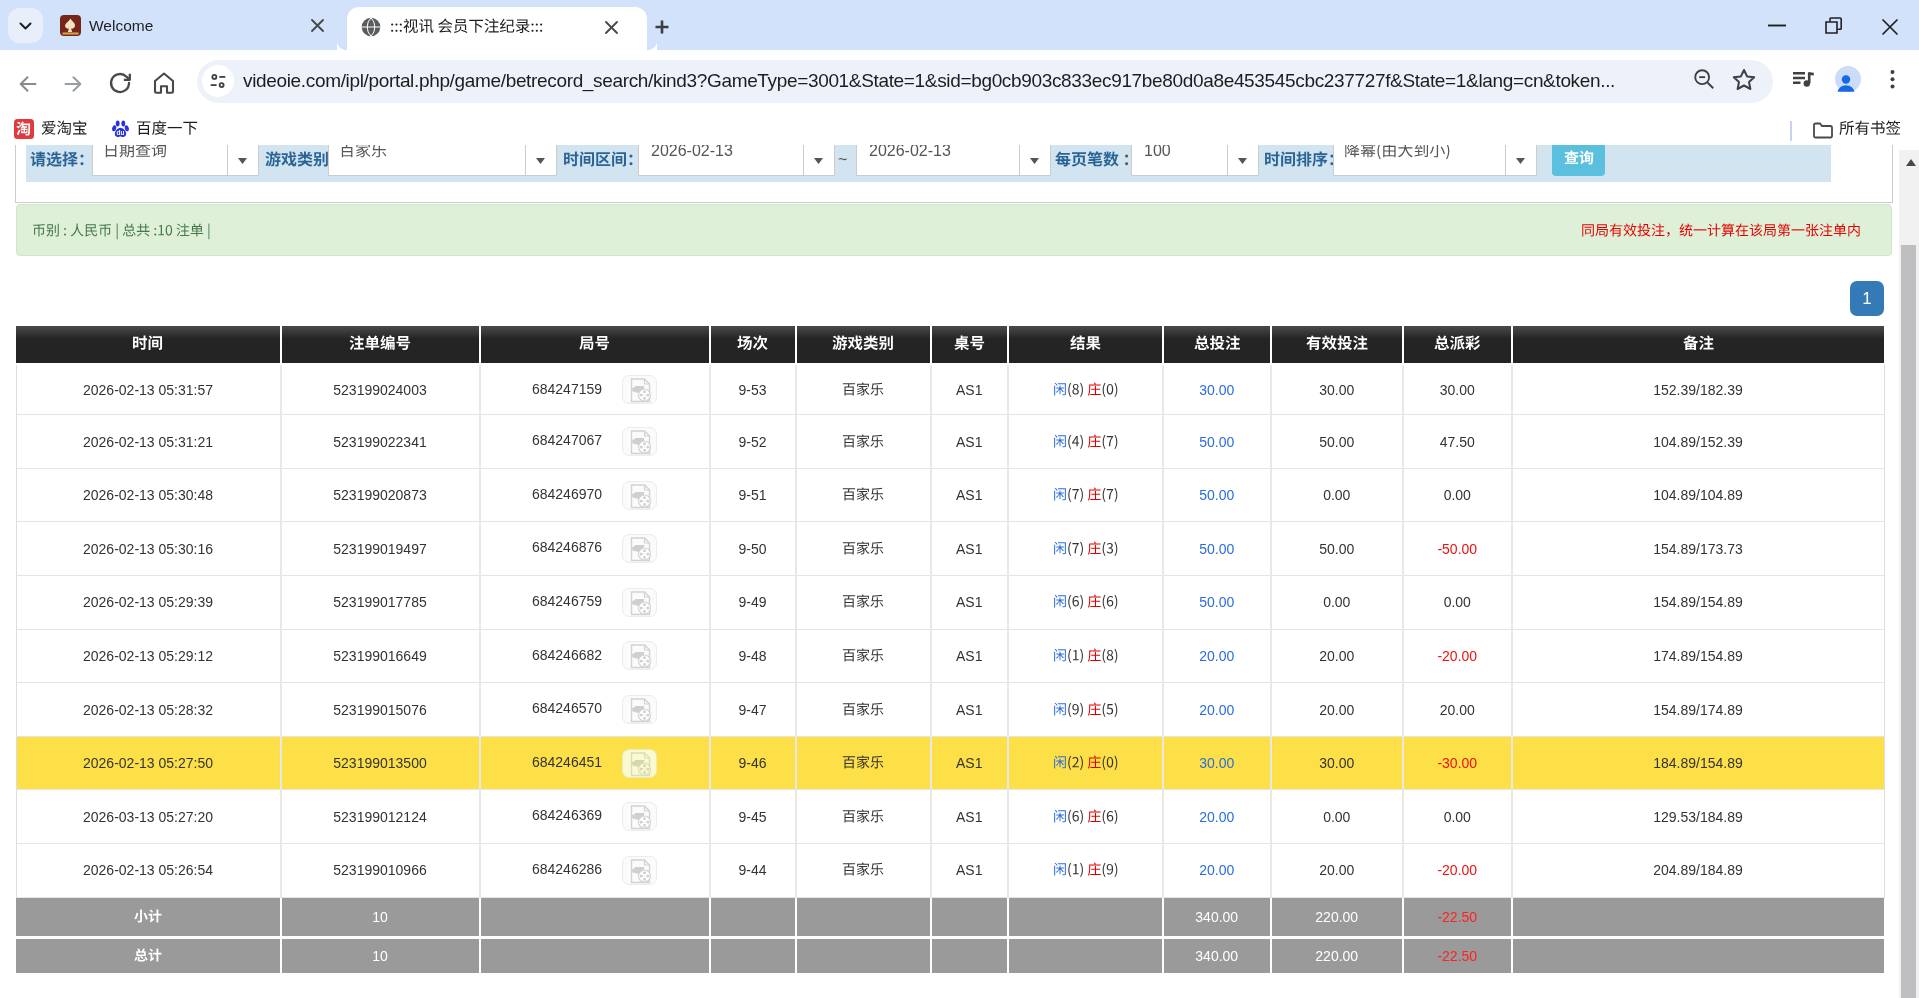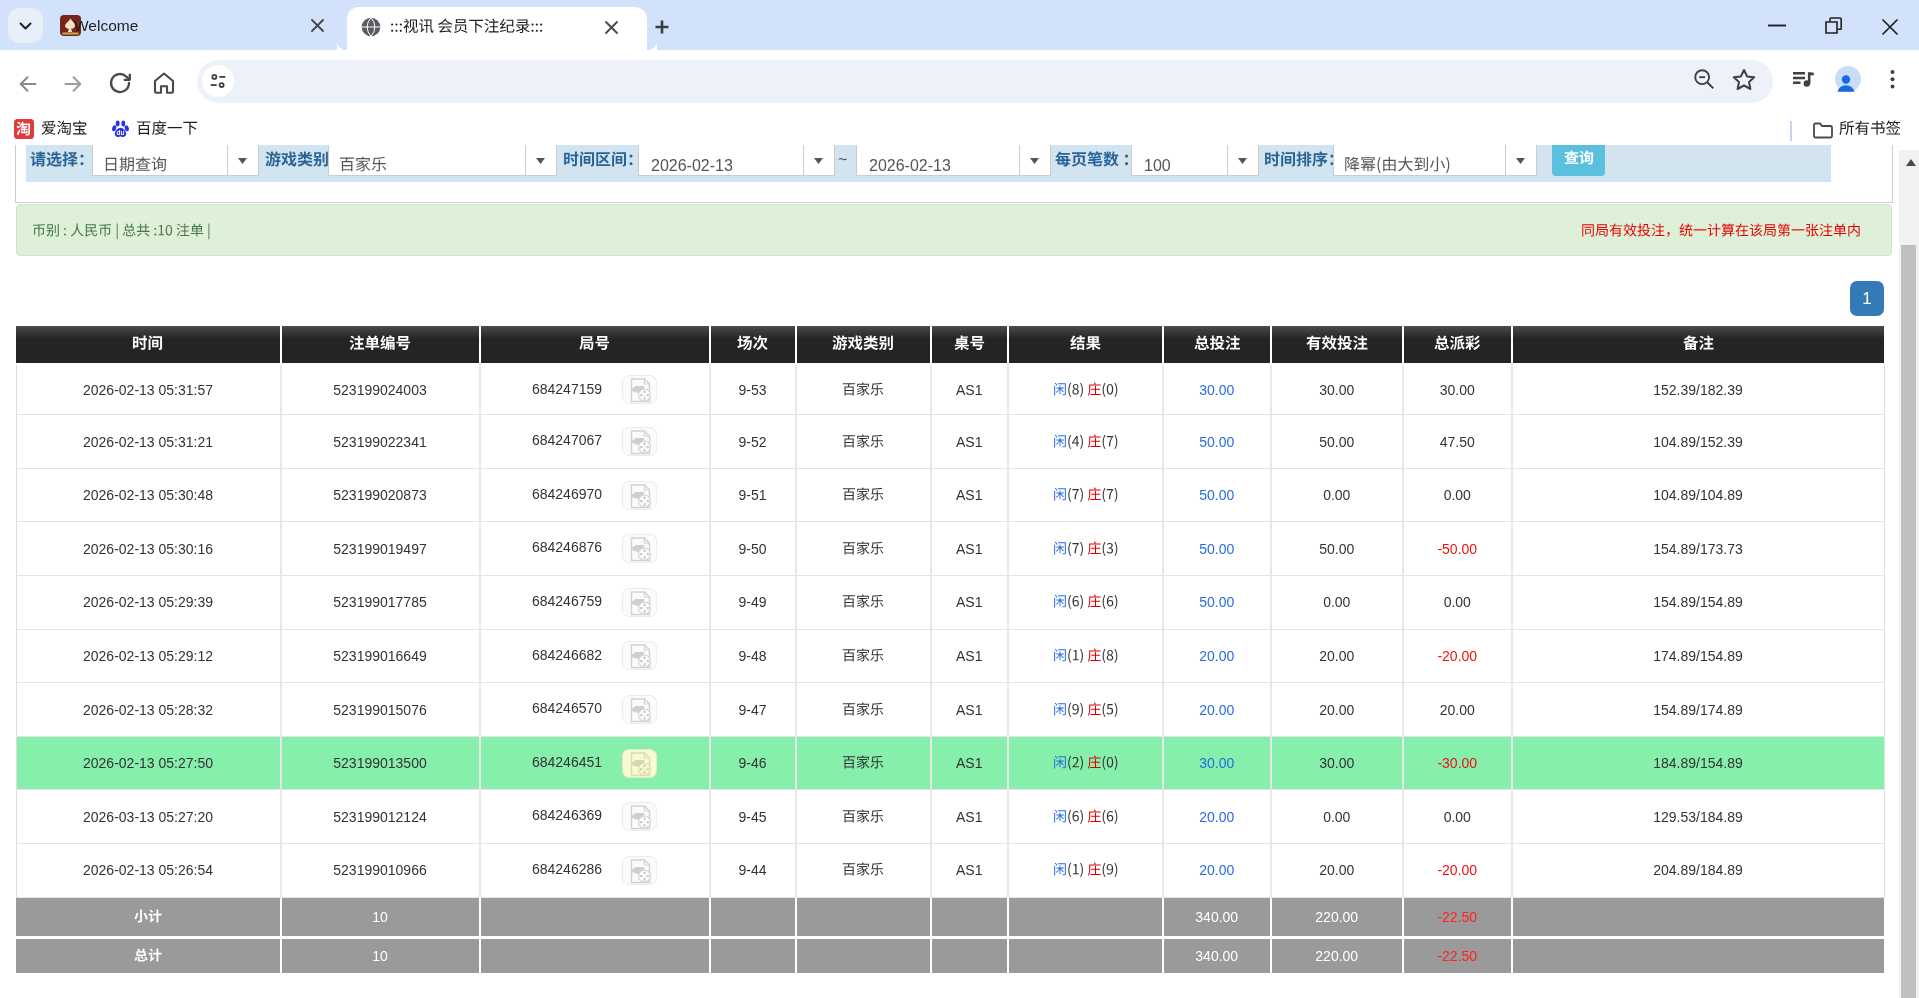--- a/index.html
+++ b/index.html
@@ -10,33 +10,33 @@
 #activetab:before,#activetab:after{content:"";position:absolute;bottom:0;width:10px;height:10px;background:radial-gradient(circle at 0 0, transparent 10px, #fff 10.5px)}
 #activetab:before{left:-10px;transform:scaleX(-1)}
 #activetab:after{right:-10px}
 #toolbar{position:absolute;left:0;top:50px;width:1919px;height:67px;background:#fff;border-radius:16px 16px 0 0}
 #omnibox{position:absolute;left:197px;top:9.5px;width:1576px;height:43px;border-radius:21.5px;background:#edf1f9}
 #siteinfo{position:absolute;left:201.5px;top:15px;width:32px;height:32px;border-radius:50%;background:#fff}
 #bookmarks{position:absolute;left:0;top:117px;width:1919px;height:28px;background:#fff}
 #page{position:absolute;left:0;top:145px;width:1919px;height:853px;background:#fff;overflow:hidden}
 #filterpanel{position:absolute;left:15px;top:-10px;width:1878px;height:68px;border:1px solid #ccc;background:#fff}
 #filterbar{position:absolute;left:26px;top:-12px;width:1805px;height:49px;background:#d2e4f0}
-.inp{position:absolute;top:-4px;height:35px;background:#fff;border:1px solid #ccc;display:flex;align-items:flex-end;font-size:16px;color:#555}
+.inp{position:absolute;top:-4px;height:35px;background:#fff;border:1px solid #ccc;display:flex;align-items:flex-start;font-size:16px;color:#555}
 .inp .lat{margin-left:12px}
 .inp.arr{border-left:1px solid #ccc}
 #querybtn{position:absolute;left:1552px;top:-4px;width:53px;height:35px;background:#5bc0de;border-radius:4px;display:flex;align-items:center;justify-content:center}
 #greenbar{position:absolute;left:16px;top:58.5px;width:1876px;height:52px;background:#dff0d8;border:1px solid #d0e6c8;border-radius:4px}
 #pg1{position:absolute;left:1850px;top:136px;width:34px;height:35px;background:#337ab7;border-radius:7px;color:#fff;font-size:17px;display:flex;align-items:center;justify-content:center}
 #tablewrap{position:absolute;left:15.5px;top:180.8px;width:1868px}
 table{border-collapse:collapse;width:1868px;table-layout:fixed}
 tr.data.r1 td{height:50.4px}
 td{text-align:center;vertical-align:middle;font-size:14px;color:#333;overflow:hidden;white-space:nowrap}
 tr.head td{background:linear-gradient(#4a4a4a,#242424 35%);border:2px solid #fff;border-top:none;height:38.6px}
 tr.data td{height:53.6px;border-left:2px solid #e8e8e8;border-right:2px solid #e8e8e8;border-bottom:1px solid #e4e4e4;background:#fff}
-tr.data.hl td{background:#86efac}
+tr.data.hl td{background:#fde047}
 tr.data.hl .film{background:#f9f9d2;border-color:#eaeabc}
 tr.data.hl .film circle{fill:#f9f9d2}
 tr.data.hl .film rect,tr.data.hl .film path[fill="#cfcfcf"]{fill:#d6d6ae}
 tr.data.hl .film path[stroke],tr.data.hl .film circle{stroke:#dcdcb8}
 tr.sum td{background:#9a9a9a;color:#fff;border:2px solid #fff;border-top:none;border-bottom:3px solid #fff}
 tr.sum1 td{height:40px}
 tr.sum2 td{height:37.4px}
 tr.sum .neg{color:#ff2222}
 tr.head td:first-child{border-left:0}tr.head td:last-child{border-right:0}
 tr.data td:first-child{border-left:1px solid #ddd}tr.data td:last-child{border-right:1px solid #ddd}
@@ -160,21 +160,21 @@
 <div id="tabstrip">
  <div id="chevpill"></div>
  <svg class="abs" style="left:19px;top:22px" width="13" height="8" viewBox="0 0 13 8">
       <path d="M1.5 1.5 L6.5 6.5 L11.5 1.5" fill="none" stroke="#1f1f1f" stroke-width="2" stroke-linecap="round" stroke-linejoin="round"></path>
     </svg>
  <svg class="abs" style="left:60px;top:15px" width="21" height="21" viewBox="0 0 21 21">
    <rect x="0" y="0" width="21" height="21" rx="4" fill="#76241c"></rect>
    <path d="M10.5 3.5 C12 6.5 15 7.5 15 10.5 a3.1 3.1 0 0 1 -4 3 l1.2 3.4 h-4.4 l1.2 -3.4 a3.1 3.1 0 0 1 -4 -3 C6 7.5 9 6.5 10.5 3.5 z" fill="#f3e3c3"></path>
    <rect x="2.5" y="17.4" width="16" height="2.2" fill="#c8a34a"></rect>
  </svg>
- <div class="abs" style="left:74px;top:17px;font-size:15.5px;color:#1e1f21">Welcome</div>
+ <div class="abs" style="left:89px;top:17px;font-size:15.5px;color:#1e1f21">Welcome</div>
  <svg class="abs" style="left:311px;top:19px" width="13" height="13" viewBox="0 0 13 13">
       <path d="M1 1 L12 12 M12 1 L1 12" stroke="#45474a" stroke-width="1.8" stroke-linecap="round"></path>
     </svg>
  <div id="activetab"></div>
  <svg class="abs" style="left:360px;top:16px" width="22" height="22" viewBox="0 0 22 22">
    <circle cx="11" cy="11" r="9.3" fill="#595c60"></circle>
    <path d="M1.7 11 h18.6 M11 1.7 a13.2 13.2 0 0 1 0 18.6 M11 1.7 a13.2 13.2 0 0 0 0 18.6" fill="none" stroke="#fff" stroke-width="1"></path>
  </svg>
  <div class="abs" style="left:390px;top:18px"><svg class="zh" style="width:153.3px;height:18.6px;" viewBox="0 0 989.2 120">
         <g fill="#1e1f21">
@@ -226,20 +226,21 @@
       <path d="M4 11 L13 3.5 L22 11 V21.5 a1.2 1.2 0 0 1 -1.2 1.2 H16 V16.2 h-6 V22.7 H5.2 a1.2 1.2 0 0 1 -1.2 -1.2 z" fill="none" stroke="#47494c" stroke-width="2.1" stroke-linejoin="round"></path>
     </svg>
  <div id="omnibox"></div>
  <div id="siteinfo"></div>
  <svg class="abs" style="left:207.5px;top:21px" width="20" height="20" viewBox="0 0 22 22" fill="none" stroke="#3d4043" stroke-width="2">
    <circle cx="7" cy="6.5" r="2.2"></circle>
       <path d="M12.5 6.5 H19"></path>
       <path d="M3 15.5 H9.5"></path>
       <circle cx="15" cy="15.5" r="2.2"></circle>
  </svg>
+ <div class="abs" style="left:243px;top:20px;font-size:19px;letter-spacing:-0.34px;color:#1c1d1f;width:1420px;overflow:hidden;white-space:nowrap">videoie.com/ipl/portal.php/game/betrecord_search/kind3?GameType=3001&amp;State=1&amp;sid=bg0cb903c833ec917be80d0a8e453545cbc237727f&amp;State=1&amp;lang=cn&amp;token...</div>
  <svg class="abs" style="left:1692px;top:17px" width="24" height="24" viewBox="0 0 26 26" fill="none" stroke="#3d4043" stroke-width="2">
       <circle cx="11" cy="11" r="7.5"></circle>
       <path d="M16.8 16.8 L23 23"></path>
       <path d="M7.8 11 H14.2"></path>
     </svg>
  <svg class="abs" style="left:1731px;top:16.5px" width="26" height="26" viewBox="0 0 26 26" fill="none" stroke="#3d4043" stroke-width="2" stroke-linejoin="round">
       <path d="M13 3 L16.1 9.4 L23.2 10.2 L18 15 L19.4 22 L13 18.5 L6.6 22 L8 15 L2.8 10.2 L9.9 9.4 z"></path>
     </svg>
  <svg class="abs" style="left:1793px;top:20.5px" width="21" height="16" viewBox="0 0 21 16">
       <g fill="none" stroke="#3f4145" stroke-width="2.6">

